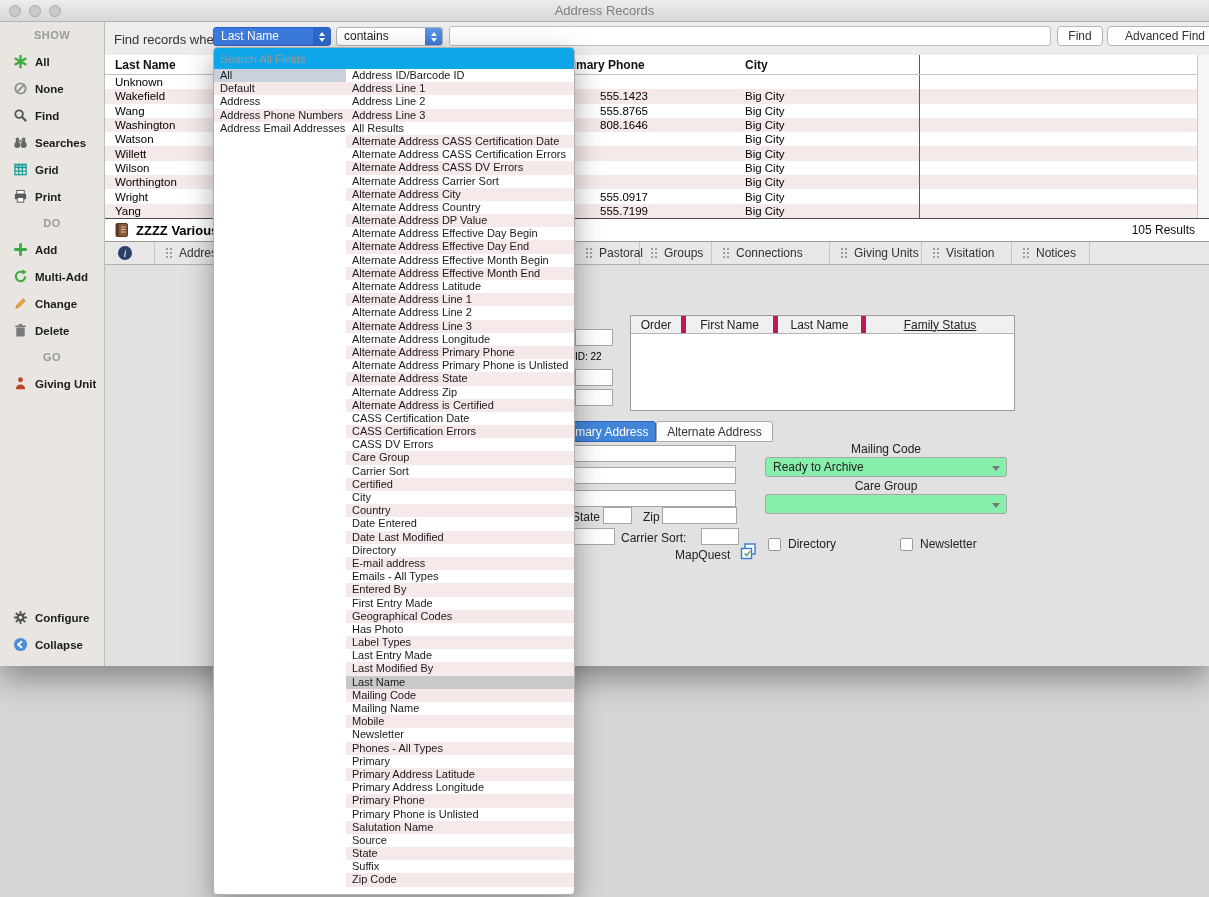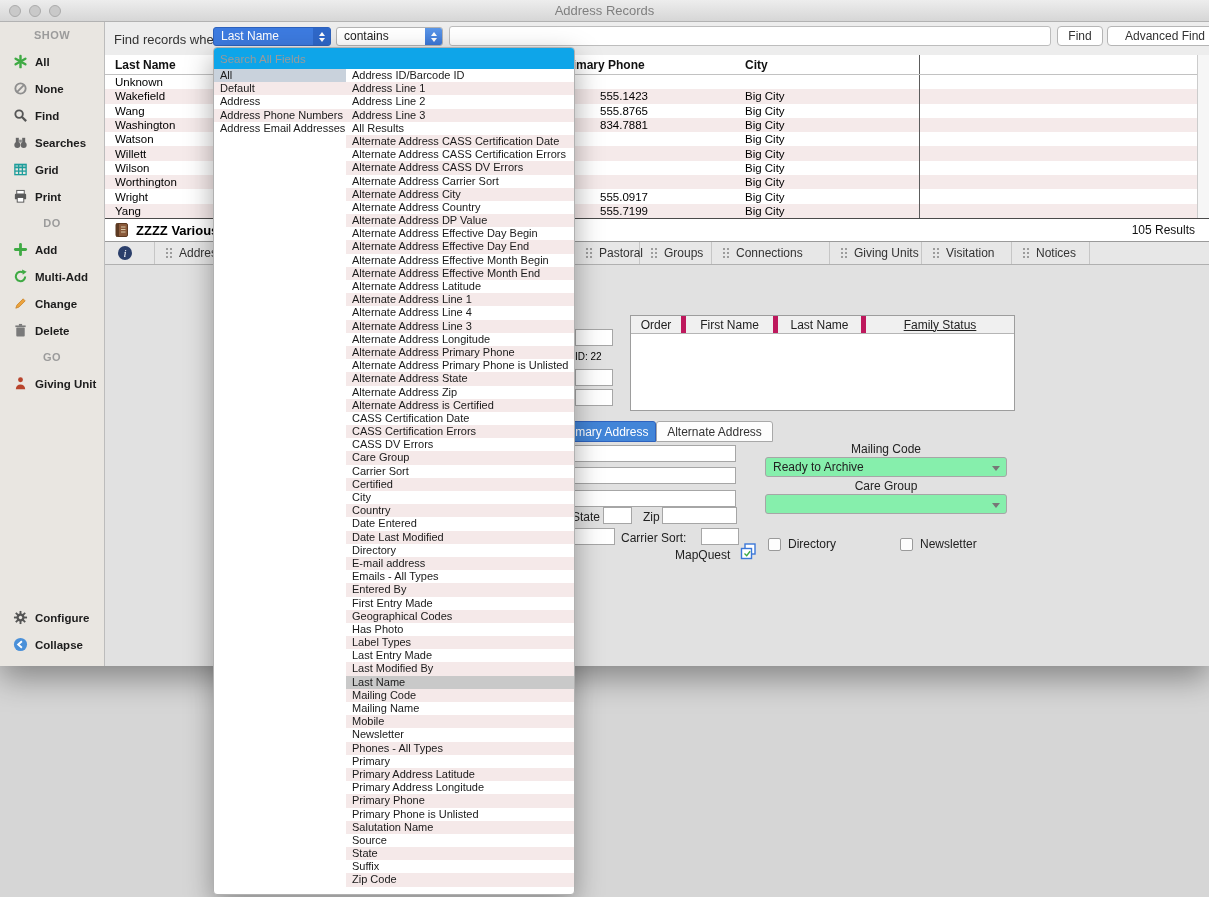--- a/index.html
+++ b/index.html
@@ -368,21 +368,21 @@
             <div class="c c4"></div>
           </div>
           <div class="trow">
             <div class="c c1">Wang</div>
             <div class="c c2">555.8765</div>
             <div class="c c3">Big City</div>
             <div class="c c4"></div>
           </div>
           <div class="trow">
             <div class="c c1">Washington</div>
-            <div class="c c2">834.7881</div>
+            <div class="c c2">808.1646</div>
             <div class="c c3">Big City</div>
             <div class="c c4"></div>
           </div>
           <div class="trow">
             <div class="c c1">Watson</div>
             <div class="c c2"></div>
             <div class="c c3">Big City</div>
             <div class="c c4"></div>
           </div>
           <div class="trow">
@@ -547,21 +547,21 @@
         <div class="dd-row">Alternate Address Carrier Sort</div>
         <div class="dd-row">Alternate Address City</div>
         <div class="dd-row">Alternate Address Country</div>
         <div class="dd-row">Alternate Address DP Value</div>
         <div class="dd-row">Alternate Address Effective Day Begin</div>
         <div class="dd-row">Alternate Address Effective Day End</div>
         <div class="dd-row">Alternate Address Effective Month Begin</div>
         <div class="dd-row">Alternate Address Effective Month End</div>
         <div class="dd-row">Alternate Address Latitude</div>
         <div class="dd-row">Alternate Address Line 1</div>
-        <div class="dd-row">Alternate Address Line 4</div>
+        <div class="dd-row">Alternate Address Line 2</div>
         <div class="dd-row">Alternate Address Line 3</div>
         <div class="dd-row">Alternate Address Longitude</div>
         <div class="dd-row">Alternate Address Primary Phone</div>
         <div class="dd-row">Alternate Address Primary Phone is Unlisted</div>
         <div class="dd-row">Alternate Address State</div>
         <div class="dd-row">Alternate Address Zip</div>
         <div class="dd-row">Alternate Address is Certified</div>
         <div class="dd-row">CASS Certification Date</div>
         <div class="dd-row">CASS Certification Errors</div>
         <div class="dd-row">CASS DV Errors</div>

